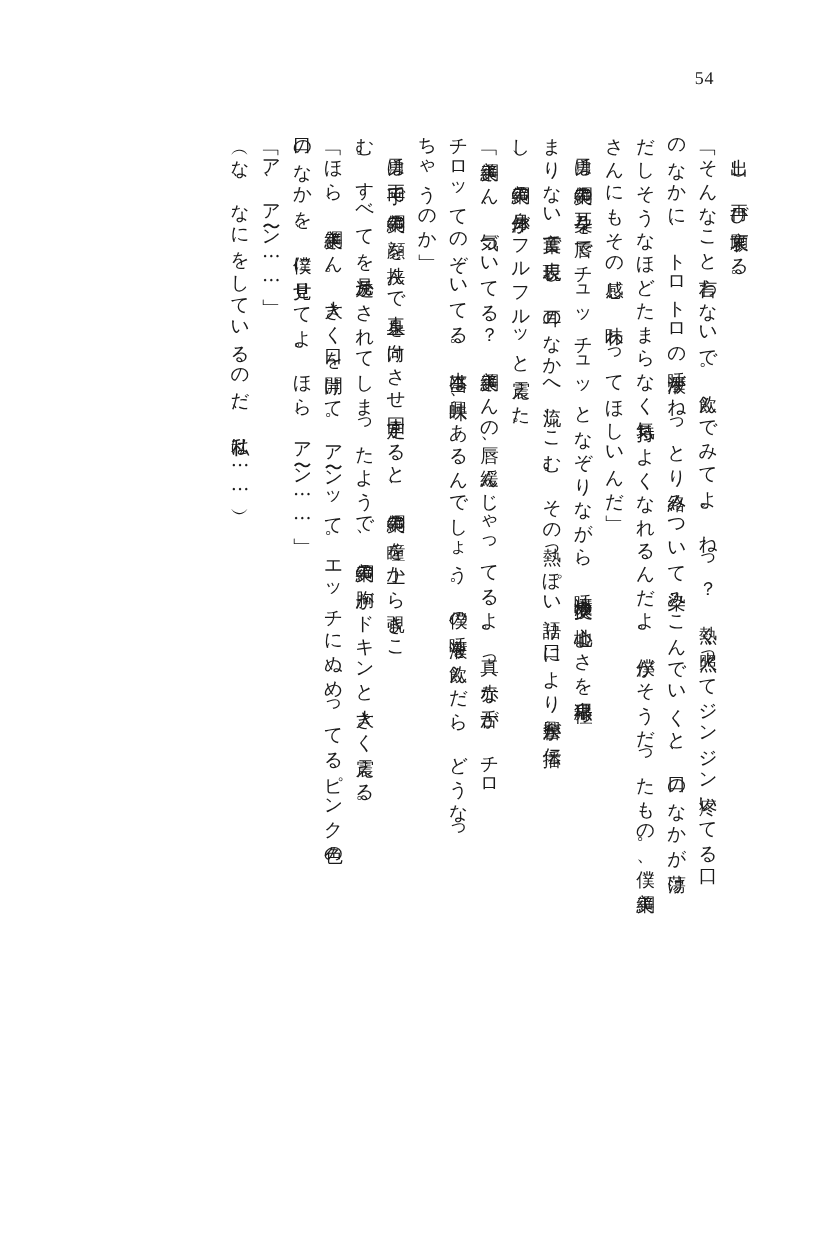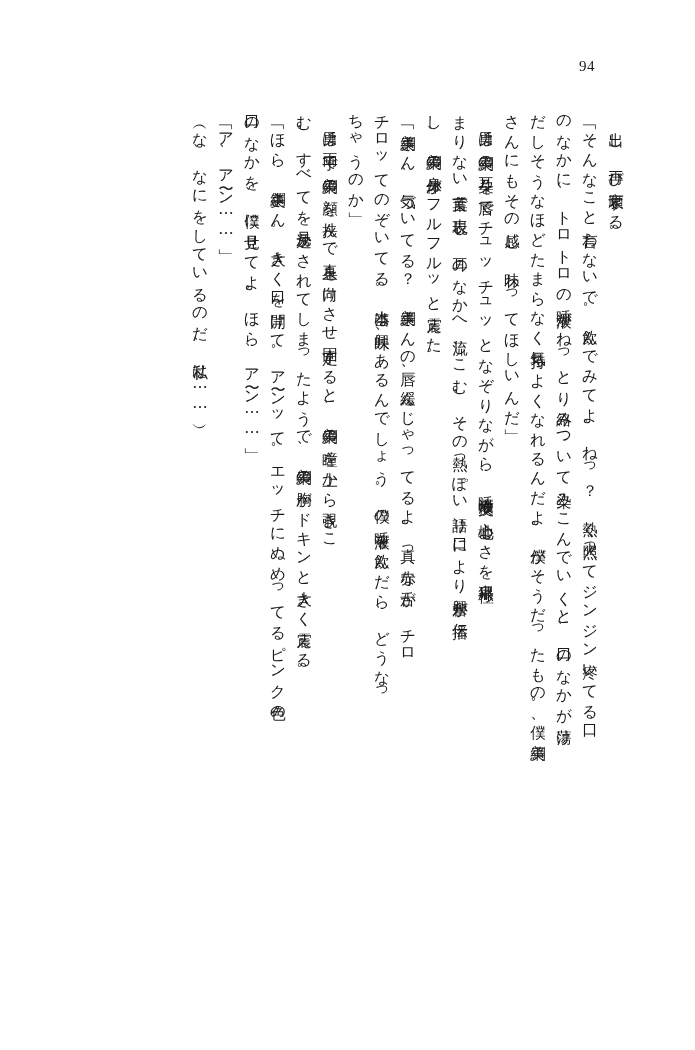--- a/index.html
+++ b/index.html
@@ -59,21 +59,21 @@
   }
   .col.indent {
     padding-top: 16px;
   }
 </style>
 </head>
 <body>
 
 <div id="page">
 
-  <div id="page-number">94</div>
+  <div id="page-number">54</div>
 
   <div id="text-block">
       <div class="col indent">出し、再び哀願する。</div>
       <div class="col indent">「そんなこと言わないで。飲んでみてよ。ねっ？　熱く火照ってジンジン疼いてる口</div>
       <div class="col">のなかに、トロトロの唾液がねっとり絡みついて染みこんでいくと、口のなかが蕩け</div>
       <div class="col">だしそうなほどたまらなく気持ちよくなれるんだよ。僕がそうだったもの。僕、美綱</div>
       <div class="col">さんにもその感じ、味わってほしいんだ」</div>
       <div class="col indent">勇は美綱の耳朶を唇でチュッチュッとなぞりながら、唾液交換の心地よさを卑猥極</div>
       <div class="col">まりない言葉で表現し、耳のなかへ流しこむ。その熱っぽい語り口により興奮が伝播</div>
       <div class="col">し、美綱の身体がフルフルッと震えた。</div>

